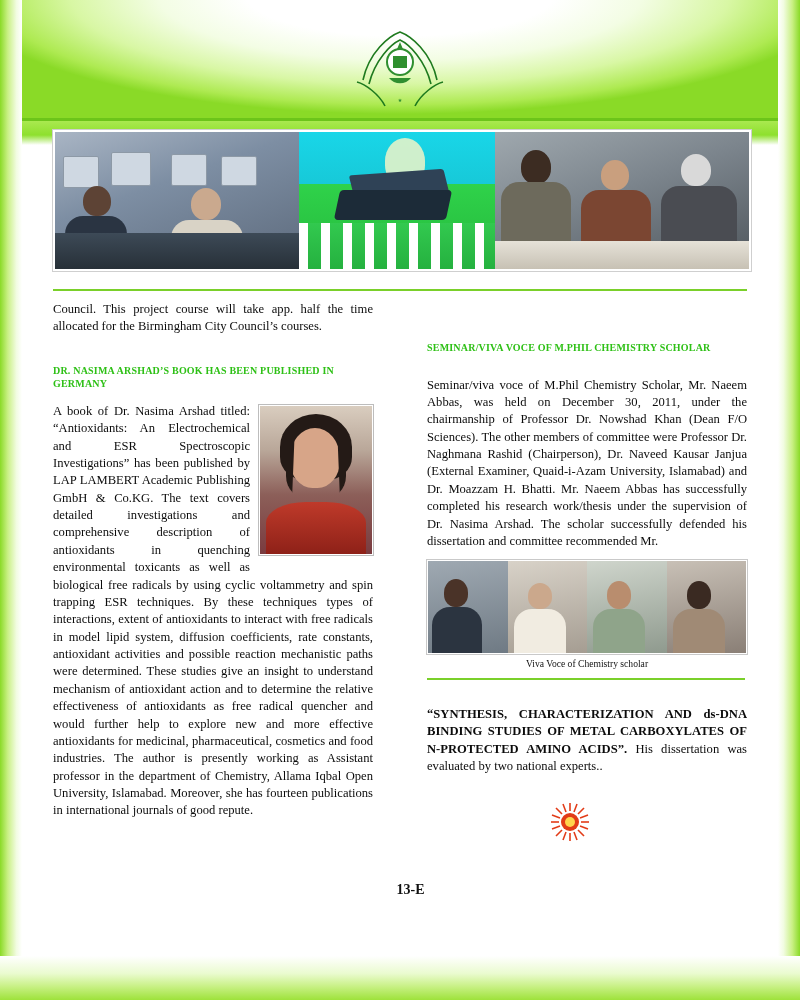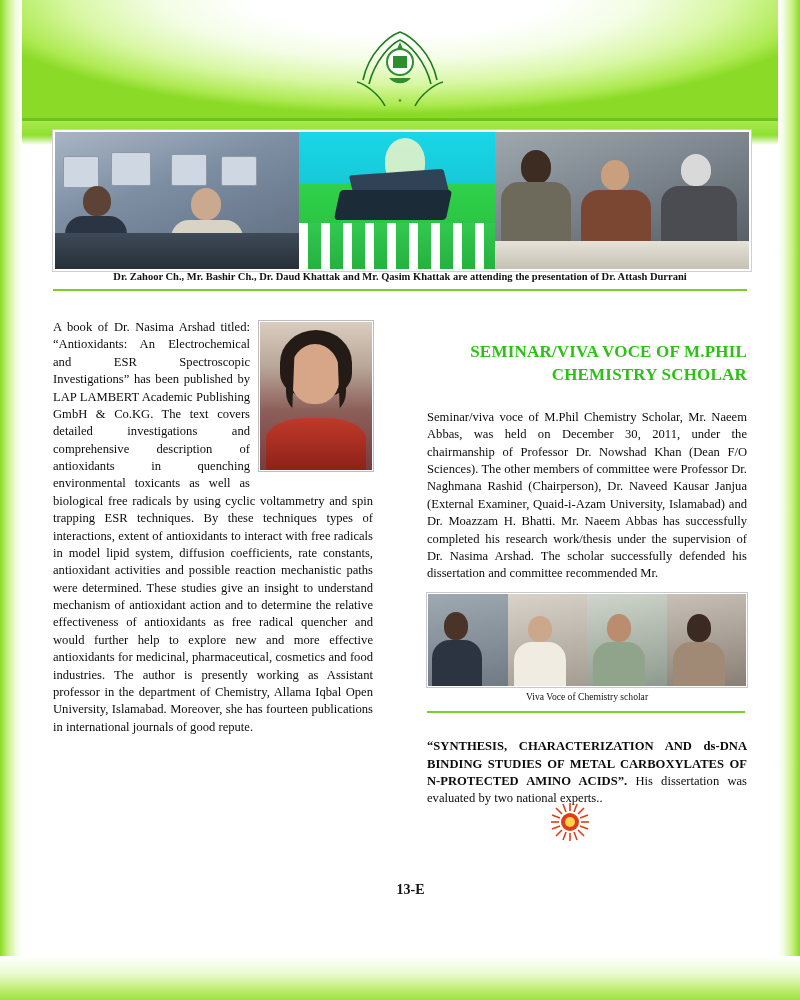--- a/index.html
+++ b/index.html
@@ -175,22 +175,22 @@
     font-size: 12.6px;
     line-height: 1.38;
     color: #0c0c0c;
     text-align: justify;
   }
   .col-left { left: 53px; }
   .col-right { left: 427px; }
   .heading {
     color: #2ec016;
     font-weight: bold;
-    text-align: right;
-    font-size: 17px;
+    text-align: left;
+    font-size: 10px;
     line-height: 1.35;
     letter-spacing: .2px;
     margin: 0 0 12px 0;
     font-family: "Liberation Serif", serif;
   }
   .p { margin: 0 0 10px 0; }
   .stretch { text-align: justify; }
   .portrait {
     float: right;
     width: 112px;
@@ -335,25 +335,26 @@
         <div class="head" style="left:26px; top:18px; width:30px; height:34px; background:#3c2c22;"></div>
         <div class="torso" style="left:6px; top:50px; width:70px; height:88px; background:#6d6a5c;"></div>
         <div class="head" style="left:106px; top:28px; width:28px; height:30px; background:#c99f7e;"></div>
         <div class="torso" style="left:86px; top:58px; width:70px; height:80px; background:#7b4632;"></div>
         <div class="head" style="left:186px; top:22px; width:30px; height:32px; background:#d9d9d9;"></div>
         <div class="torso" style="left:166px; top:54px; width:76px; height:84px; background:#4a4c52;"></div>
         <div class="table-top" style="height:28px; background:linear-gradient(to bottom,#e6e2d8,#c7c1b4);"></div>
       </div>
     </div>
 
-    <div class="caption-strip">Dr. Zahoor Ch., Mr. Bashir Ch., Dr. Daud Khattak  and Mr. Qasim Khattak are attending the presentation of Dr. Attash Durrani</div>
     <div class="caption-rule"></div>
 
     <div class="col col-left">
+      <div class="p">Council. This project course will take app. half the time allocated for the Birmingham City Council’s courses.</div>
       <div style="height:18px"></div>
+      <div class="heading">DR. NASIMA ARSHAD’S BOOK HAS BEEN PUBLISHED IN GERMANY</div>
       <div class="portrait">
         <div class="hair"></div>
         <div class="face"></div>
         <div class="hair2"></div>
         <div class="dress"></div>
       </div>
       <div class="p stretch">A book of Dr. Nasima Arshad titled: “Antioxidants: An Electrochemical and ESR Spectroscopic Investigations” has been published by LAP LAMBERT Academic Publishing GmbH &amp; Co.KG. The text covers detailed investigations and comprehensive description of antioxidants in quenching environmental toxicants as well as biological free radicals by using cyclic voltammetry and spin trapping ESR techniques. By these techniques types of interactions, extent of antioxidants to interact with free radicals in model lipid system, diffusion coefficients, rate constants, antioxidant activities and possible reaction mechanistic paths were determined. These studies give an insight to understand mechanism of antioxidant action and to determine the relative effectiveness of antioxidants as free radical quencher and would further help to explore new and more effective antioxidants for medicinal, pharmaceutical, cosmetics and food industries. The author is presently working as Assistant professor in the department of Chemistry, Allama Iqbal Open University, Islamabad. Moreover, she has fourteen publications in international journals of good repute.</div>
     </div>
 
     <div class="col col-right">

